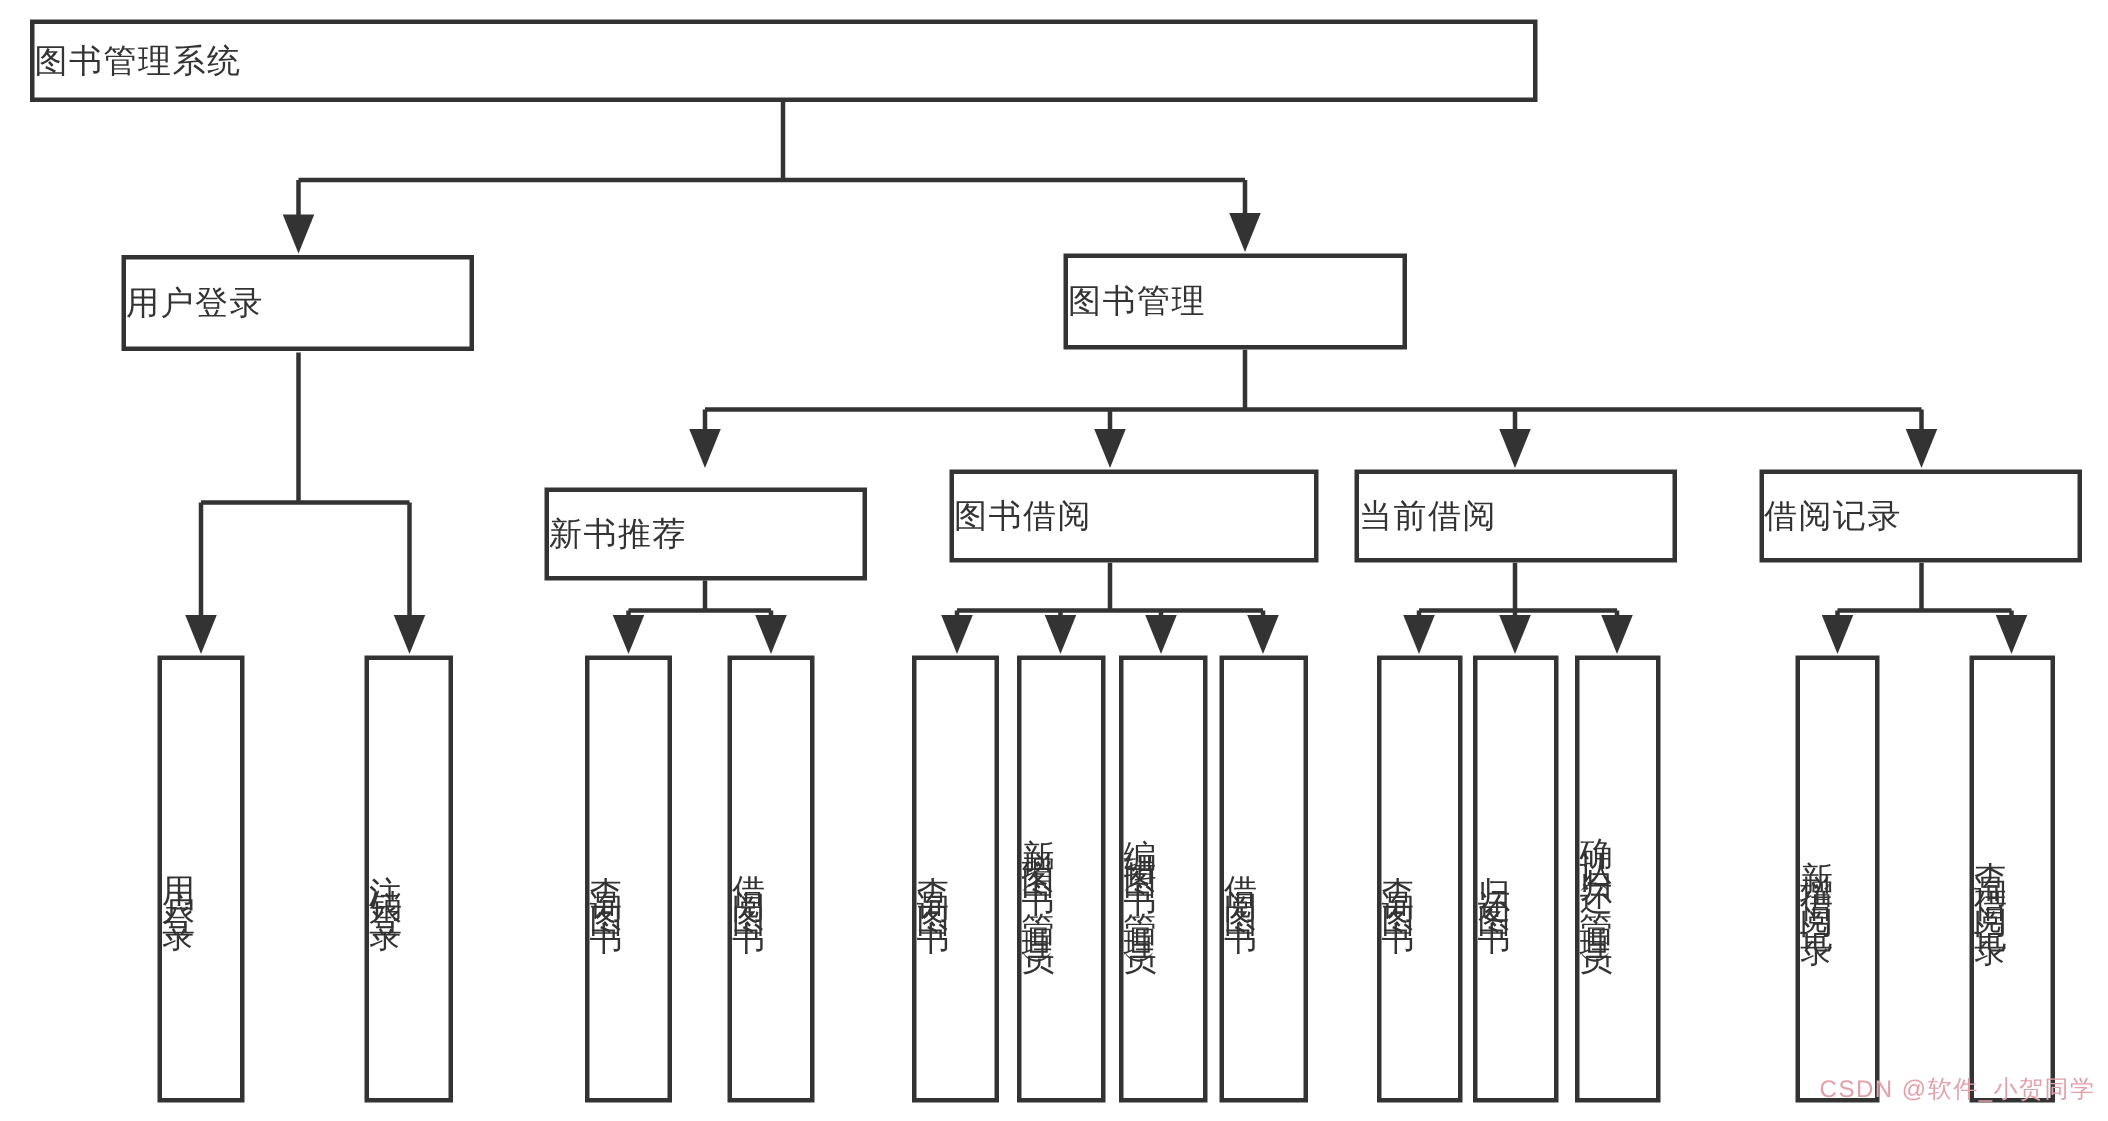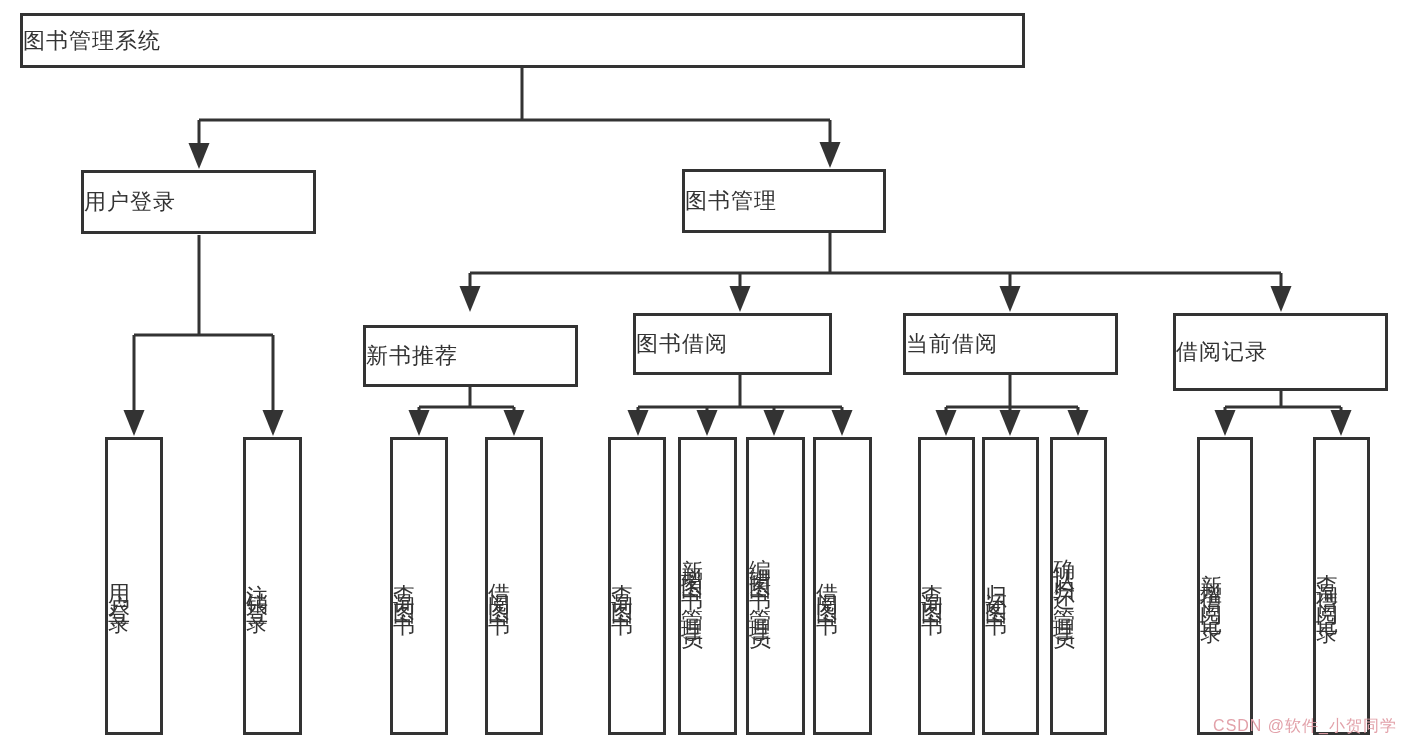--- a/index.html
+++ b/index.html
@@ -101,34 +101,34 @@
     </g>
   </svg>
 
   <div class="box hbox" style="left:20px;top:13px;width:1005px;height:55px">
     <span>图书管理系统</span>
   </div>
 
   <div class="box hbox" style="left:81px;top:170px;width:235px;height:64px">
     <span>用户登录</span>
   </div>
-  <div class="box hbox" style="left:682px;top:169px;width:204px;height:64px">
+  <div class="box hbox" style="left:709px;top:169px;width:229px;height:64px">
     <span>图书管理</span>
   </div>
 
   <div class="box hbox" style="left:363px;top:325px;width:215px;height:62px">
     <span>新书推荐</span>
   </div>
-  <div class="box hbox" style="left:633px;top:313px;width:199px;height:62px">
+  <div class="box hbox" style="left:633px;top:313px;width:246px;height:62px">
     <span>图书借阅</span>
   </div>
   <div class="box hbox" style="left:903px;top:313px;width:215px;height:62px">
     <span>当前借阅</span>
   </div>
-  <div class="box hbox" style="left:1173px;top:313px;width:215px;height:78px">
+  <div class="box hbox" style="left:1173px;top:313px;width:215px;height:62px">
     <span>借阅记录</span>
   </div>
 
   <div class="box vbox" style="left:105px;top:437px;width:58px;height:298px">
     <span>用户登录</span>
   </div>
   <div class="box vbox" style="left:243px;top:437px;width:59px;height:298px">
     <span>注销登录</span>
   </div>
 

